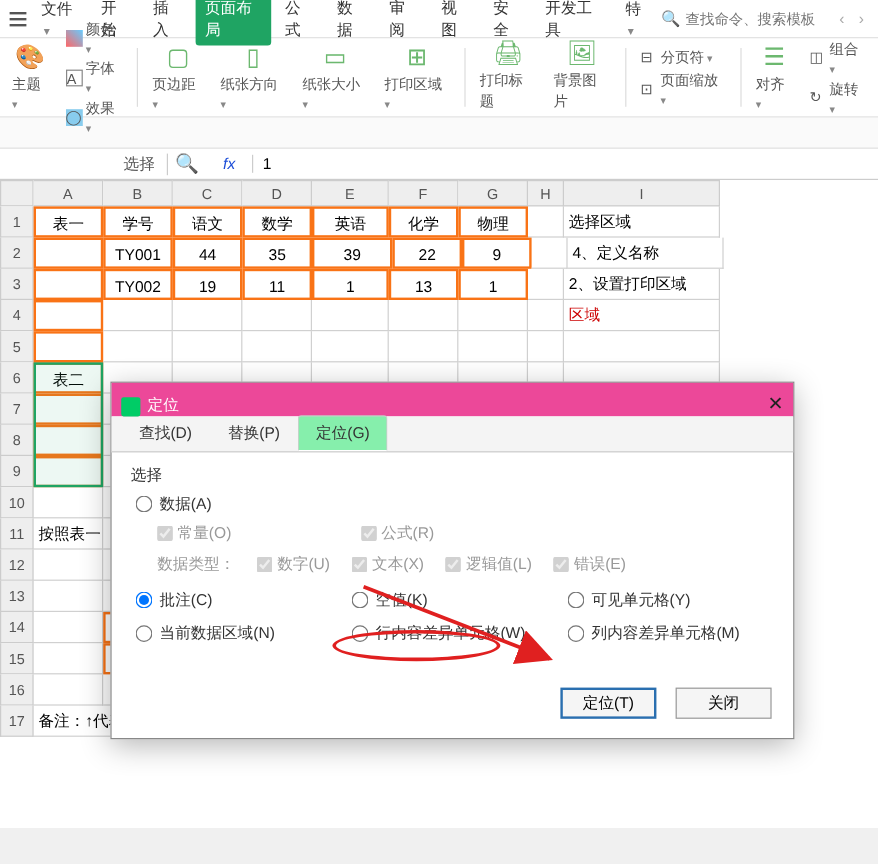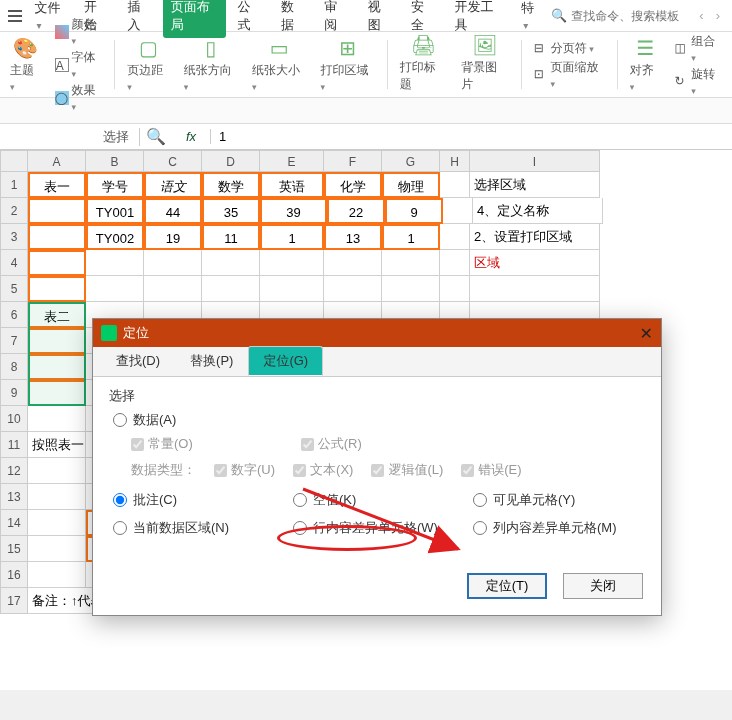--- a/index.html
+++ b/index.html
@@ -23,21 +23,21 @@
 .ribbon .sep { width: 1px; background: #ddd; margin: 4px 2px; }
 .ribbon .mini { display: flex; flex-direction: column; justify-content: center; gap: 2px; padding: 0 4px; font-size: 12px; color: #555; }
 .ribbon .mini div { display: flex; align-items: center; gap: 3px; }
 .ribbon .mini .mico { width: 14px; height: 14px; display: inline-block; }
 .dd2::after { content: " ▾"; font-size: 9px; color: #888; }
 
 
 .barrow { height: 26px; background: #fafafa; border-bottom: 1px solid #ddd; }
 .formula { display: flex; align-items: center; height: 26px; background: #fff; border-bottom: 1px solid #ccc; }
 .formula .name { width: 140px; padding: 0 10px; border-right: 1px solid #ccc; text-align: right; color: #555; }
-.formula .fx { padding: 0 14px; font-style: italic; color: #14532d; border-right: 1px solid #ccc; }
+.formula .fx { padding: 0 14px; font-style: italic; color: #1d4ed8; border-right: 1px solid #ccc; }
 .formula .val { padding: 0 8px; flex: 1; }
 .formula .qi { padding: 0 6px; color: #888; font-size: 16px; }
 
 
 .sheet { position: relative; background: #fff; }
 .corner { position: absolute; left: 0; top: 0; width: 28px; height: 22px; background: #eee; border: 1px solid #ccc; }
 .colhdrs { position: absolute; top: 0; left: 28px; display: flex; }
 .colhdrs div { height: 22px; background: #eee; border: 1px solid #ccc; border-left: none; text-align: center; color: #555; line-height: 22px; font-size: 12px; }
 .rowhdrs { position: absolute; left: 0; top: 22px; width: 28px; }
 .rowhdrs div { height: 26px; background: #eee; border: 1px solid #ccc; border-top: none; text-align: center; color: #555; line-height: 26px; font-size: 12px; }
@@ -46,26 +46,26 @@
 .cell { border: 1px solid #d0d0d0; border-top: none; border-left: none; line-height: 26px; text-align: center; font-size: 13px; overflow: hidden; white-space: nowrap; }
 .cell.blk { border: 2px solid #f97316; }
 .cell.tl { text-align: left; padding-left: 4px; }
 .cell.redtxt { color: #c00; }
 .cell.bgyellow { background: #ffee3b; color: #c00; }
 .cell.bgblue { background: #39a0d8; color: #b00; }
 .selA6A9 { position: absolute; border: 2px solid #1fa463; background: rgba(31,164,99,0.08); pointer-events: none; }
 
 
 .dialog { position: absolute; left: 92px; top: 318px; width: 570px; background: #fff; border: 1px solid #888; box-shadow: 0 6px 24px rgba(0,0,0,0.3); }
-.dlg-title { background: #c2410c; color: #fff; height: 28px; display: flex; align-items: center; padding: 0 8px; font-size: 13px; }
+.dlg-title { background: #ec4899; color: #fff; height: 28px; display: flex; align-items: flex-end; padding: 0 8px; font-size: 13px; }
 .dlg-title .ticon { width: 16px; height: 16px; background: #0c6; border-radius: 2px; margin-right: 6px; }
 .dlg-title .close { margin-left: auto; cursor: pointer; font-size: 16px; color: #222; }
 .dlg-tabs { display: flex; background: #f4f4f4; border-bottom: 1px solid #ccc; height: 30px; align-items: flex-end; padding-left: 8px; }
 .dlg-tabs .tab { padding: 5px 14px; border: 1px solid transparent; font-size: 13px; color: #333; cursor: pointer; }
-.dlg-tabs .tab.active { background: #14b8a6; border: 1px solid #ccc; border-bottom: 1px solid #fff; border-radius: 3px 3px 0 0; }
+.dlg-tabs .tab.active { background: #86efac; border: 1px solid #ccc; border-bottom: 1px solid #fff; border-radius: 3px 3px 0 0; }
 .dlg-body { padding: 10px 16px 16px; font-size: 13px; color: #333; position: relative; }
 .dlg-body .lbl { margin-bottom: 6px; }
 .optgrid { display: grid; grid-template-columns: 180px 180px 160px; row-gap: 10px; align-items: center; margin-left: 4px; }
 .radio, .check { display: flex; align-items: center; gap: 6px; }
 .radio input, .check input { width: 14px; height: 14px; }
 .sub { margin-left: 22px; display: flex; gap: 18px; color: #999; }
 .sub label { display: flex; align-items: center; gap: 4px; }
 .highlight { position: absolute; border: 3px solid #e02020; border-radius: 50%/50%; pointer-events: none; }
 .dlg-foot { display: flex; justify-content: flex-end; gap: 16px; padding: 10px 18px 16px; }
 .dlg-foot button { width: 80px; height: 26px; border: 1px solid #999; background: #f5f5f5; cursor: pointer; font-size: 13px; }
@@ -214,21 +214,21 @@
       <div>13</div>
       <div>14</div>
       <div>15</div>
       <div>16</div>
       <div>17</div>
     </div>
   <div class="cells" id="cells">
       <div class="row">
         <div class="cell blk" style="width: 58px;">表一</div>
         <div class="cell blk" style="width: 58px;">学号</div>
-        <div class="cell blk" style="width: 58px; font-style: italic;">语文</div>
+        <div class="cell blk" style="width: 58px;">语文</div>
         <div class="cell blk" style="width: 58px;">数学</div>
         <div class="cell blk" style="width: 64px;">英语</div>
         <div class="cell blk" style="width: 58px;">化学</div>
         <div class="cell blk" style="width: 58px;">物理</div>
         <div class="cell" style="width: 30px;"></div>
         <div class="cell tl" style="width: 130px;">选择区域</div>
       </div>
       <div class="row">
         <div class="cell blk" style="width: 58px;"></div>
         <div class="cell blk" style="width: 58px;">TY001</div>

